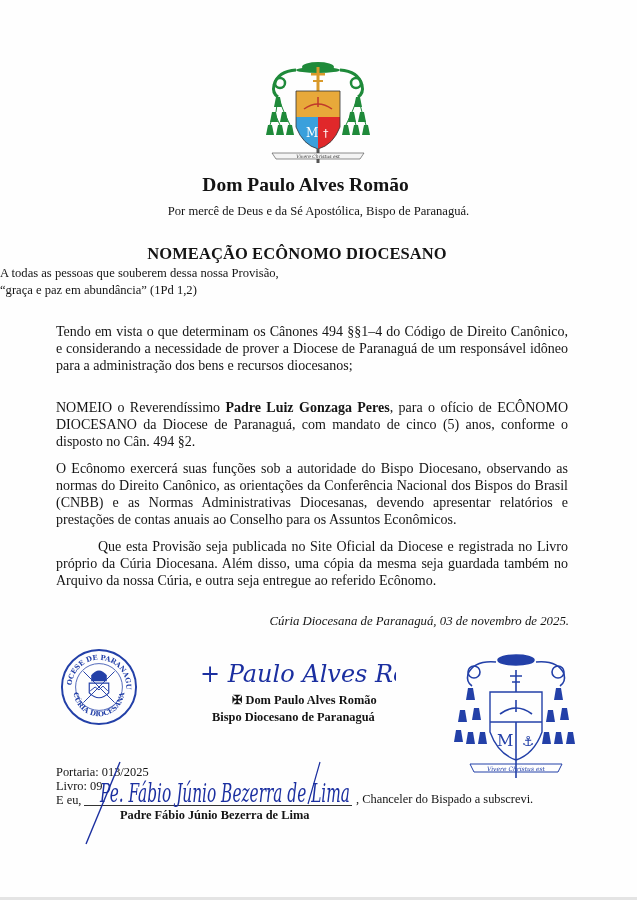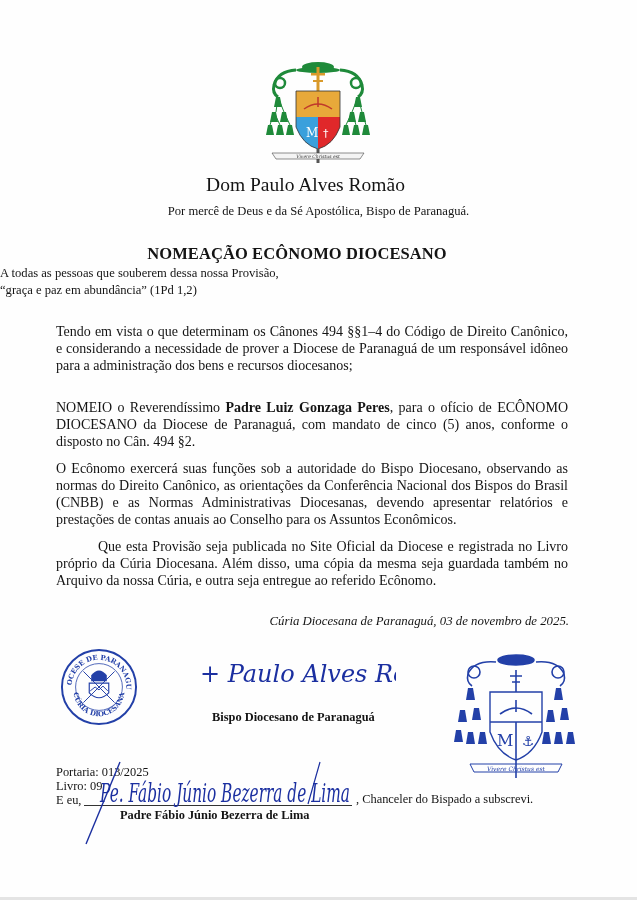--- a/index.html
+++ b/index.html
@@ -2,21 +2,21 @@
 <html><head>
 <meta charset="utf-8">
 <style>
   html, body { margin: 0; padding: 0; background: #ffffff; }
   body { width: 637px; height: 900px; position: relative; overflow: hidden;
          font-family: "Liberation Serif", "DejaVu Serif", serif; color: #141414; }
   .page { position: absolute; left: 0; top: 0; width: 637px; height: 900px; background: #fefefe; }
   .bottom-edge { position: absolute; left: 0; bottom: 0; width: 637px; height: 3px; background: #e4e4e4; }
   .coat { position: absolute; left: 258px; top: 57px; width: 120px; height: 110px; }
   .header-name { position: absolute; left: 0; width: 611px; top: 174px; text-align: center;
-                 font-weight: normal; font-size: 19.5px; }
+                 font-weight: bold; font-size: 19.5px; }
   .header-sub { position: absolute; left: 0; width: 637px; top: 204px; text-align: center; font-size: 12.6px; }
   .doc-title { position: absolute; left: 0; width: 594px; top: 244px; text-align: center;
                font-weight: bold; font-size: 16.5px; letter-spacing: 0.1px; }
   .doc-sub { position: absolute; left: 0; width: 637px; font-size: 12.6px; }
   .para { position: absolute; left: 56px; width: 512px; font-size: 14px; line-height: 17px;
           text-align: justify; }
   .para.indent { text-indent: 42px; }
   .place-date { position: absolute; right: 68px; top: 614px; font-style: italic; font-size: 12.8px; }
   .seal-left { position: absolute; left: 60px; top: 648px; width: 78px; height: 78px; }
   .sig-bishop { position: absolute; left: 196px; top: 652px; width: 200px; height: 42px; }
@@ -106,20 +106,21 @@
     </text>
     <path d="M32 28 Q40 18 48 28 L48 34 L32 34 Z" fill="#2340a8"></path>
     <path d="M30 36 L50 36 L50 46 Q40 56 30 46 Z" fill="none" stroke="#2340a8" stroke-width="1.2"></path>
     <path d="M31 44 L36 40 L40 43 L44 39 L49 44" fill="none" stroke="#2340a8" stroke-width="1"></path>
     <path d="M24 56 L56 24 M24 24 L56 56" stroke="#2340a8" stroke-width="1"></path>
   </svg>
 
   <svg class="sig-bishop" viewBox="0 0 200 42">
     <text x="4" y="30" font-size="24" font-style="italic" fill="#1b2fa0" font-family="DejaVu Serif, serif">+ Paulo Alves Romão</text>
   </svg>
+  <div class="bishop-name">✠ Dom Paulo Alves Romão</div>
   <div class="bishop-title">Bispo Diocesano de Paranaguá</div>
 
   <svg class="seal-right" viewBox="0 0 136 132">
     <g stroke="#2340a8" fill="none" stroke-width="1.6">
       <ellipse cx="68" cy="10" rx="18" ry="5" fill="#2340a8"></ellipse>
       <path d="M48 12 Q26 10 20 24 Q18 32 24 36"></path>
       <path d="M88 12 Q110 10 116 24 Q118 32 112 36"></path>
       <circle cx="26" cy="22" r="6"></circle>
         <circle cx="110" cy="22" r="6"></circle>
       <path d="M42 42 L94 42 L94 82 Q86 104 68 110 Q50 104 42 82 Z" stroke-width="1.4"></path>

